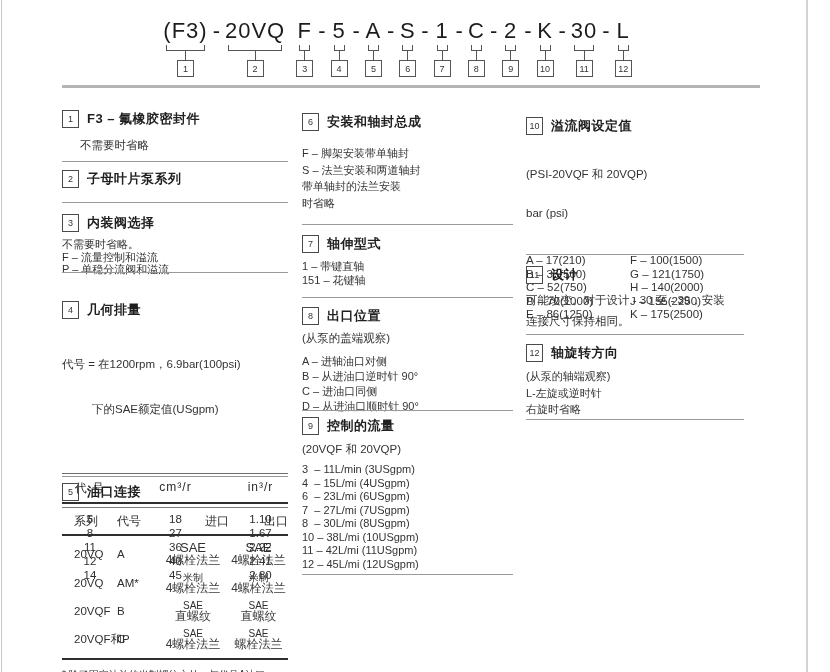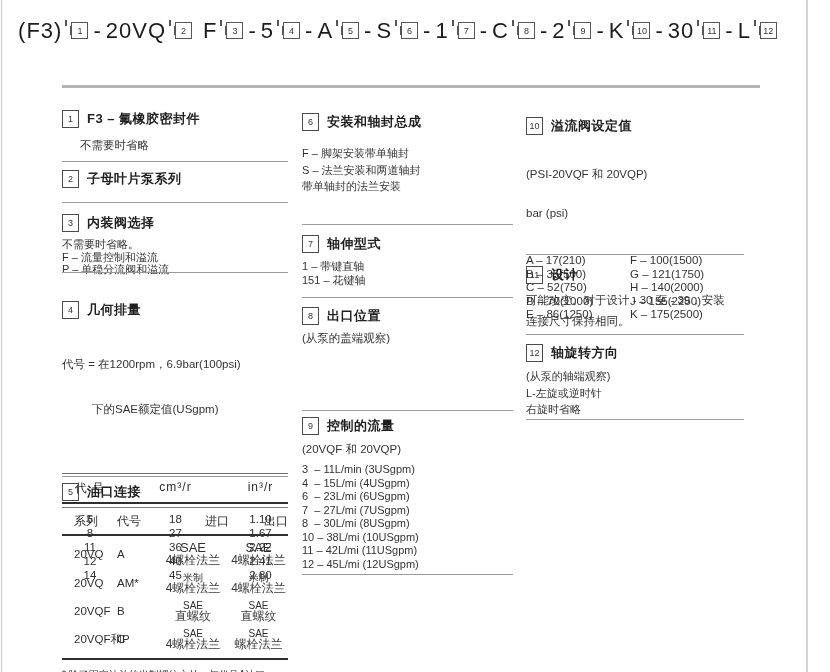--- a/index.html
+++ b/index.html
@@ -10,21 +10,21 @@
   }
   .abs { position:absolute; }
 
   
   .edge-left  { left:1px; top:0; width:1px; height:672px; background:#c9c9c9; }
   .edge-right { left:806px; top:0; width:2px; height:672px; background:#d3d3d3; }
 
   
   .code-row { top:18px; left:0; width:806px; display:flex; justify-content:center; align-items:flex-start; }
   .seg-wrap { display:flex; align-items:flex-start; }
-  .seg { display:flex; flex-direction:row; align-items:center; }
+  .seg { display:flex; flex-direction:column; align-items:center; }
   .seg-text { font-size:22px; line-height:25px; color:#1c1c1c; letter-spacing:1px; white-space:pre; }
   .seg-bracket { align-self:stretch; height:5px; margin:2px 3px 0;
     border-left:1px solid #555; border-right:1px solid #555; border-bottom:1px solid #555; }
   .seg-drop { width:1px; height:9px; background:#555; }
   .seg-numbox { width:15px; height:15px; border:1px solid #555; font-size:9px;
     display:flex; align-items:center; justify-content:center; color:#333; background:#fff; }
   .seg-sep { font-size:22px; line-height:25px; margin:0 5px; color:#1c1c1c; min-width:1px; white-space:pre; }
 
   .rule-top { left:62px; top:85px; width:698px; height:3px; background:#b4b4b4; }
 
@@ -346,20 +346,21 @@
 <div class="section" style="left:302px; top:113px; width:211px;">
   <div class="sec-title">
     <span class="numbox-s">6</span>
     <span class="t">安装和轴封总成</span>
   </div>
   <div class="body-lines" style="margin-top:14px; line-height:16.5px;">
 
   <div>F – 脚架安装带单轴封</div>
       <div>S – 法兰安装和两道轴封</div>
       <div>带单轴封的法兰安装</div>
+      <div>时省略</div>
     </div>
 </div>
 <div class="divider" style="left:302px; top:224px; width:211px;"></div>
 
 <div class="section" style="left:302px; top:235px; width:211px;">
   <div class="sec-title">
     <span class="numbox-s">7</span>
     <span class="t">轴伸型式</span>
   </div>
   <div class="body-lines" style="margin-top:6px; line-height:14px;">
@@ -369,20 +370,27 @@
     </div>
 </div>
 <div class="divider" style="left:302px; top:297px; width:211px;"></div>
 
 <div class="section" style="left:302px; top:307px; width:211px;">
   <div class="sec-title">
     <span class="numbox-s">8</span>
     <span class="t">出口位置</span>
   </div>
   <div class="intro" style="margin-top:6px;">(从泵的盖端观察)</div>
+  <div class="body-lines" style="margin-top:8px; line-height:15px;">
+
+  <div>A – 进轴油口对侧</div>
+      <div>B – 从进油口逆时针 90°</div>
+      <div>C – 进油口同侧</div>
+      <div>D – 从进油口顺时针 90°</div>
+    </div>
 </div>
 <div class="divider" style="left:302px; top:410px; width:211px;"></div>
 
 <div class="section" style="left:302px; top:417px; width:211px;">
   <div class="sec-title">
     <span class="numbox-s">9</span>
     <span class="t">控制的流量</span>
   </div>
   <div class="intro" style="margin-top:7px;">(20VQF 和 20VQP)</div>
   <div class="body-lines" style="margin-top:6px; line-height:13.5px;">

